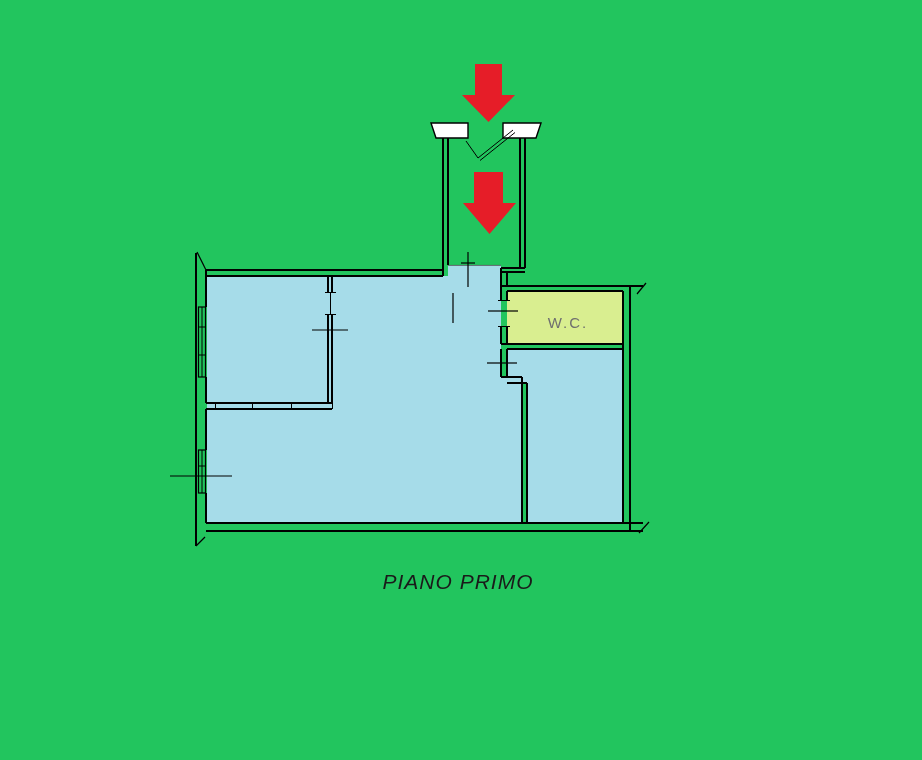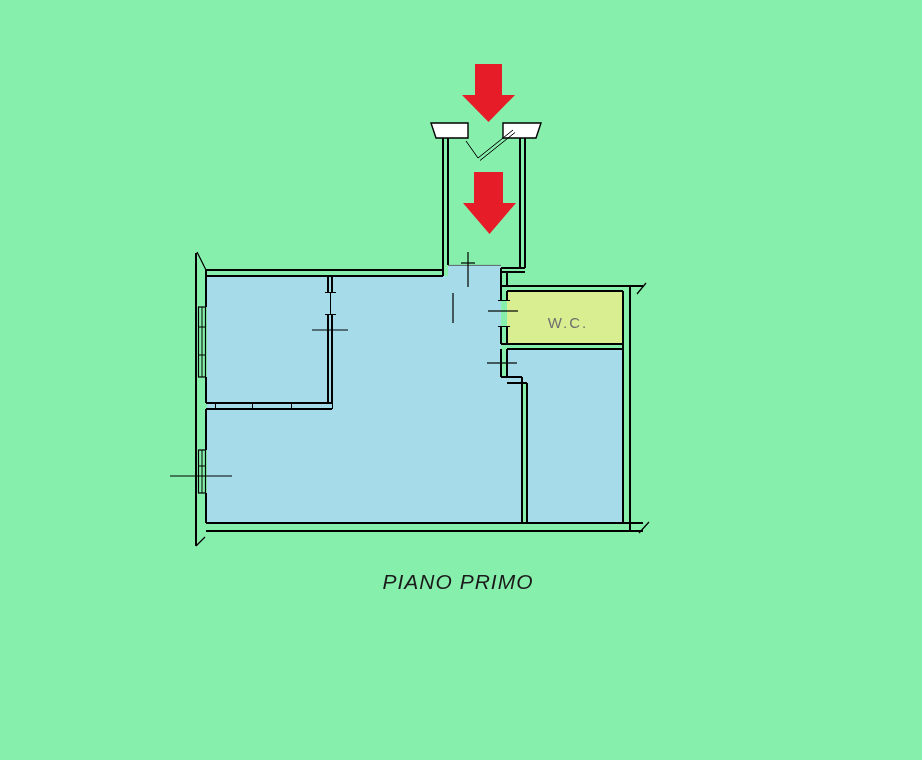--- a/index.html
+++ b/index.html
@@ -1,20 +1,20 @@
 <!DOCTYPE html>
 <html><head>
 <meta charset="utf-8">
 <style>
   html, body { margin: 0; padding: 0; background: #ffffff; }
   .canvas {
     position: relative;
     width: 922px;
     height: 760px;
-    background: #86efac;
+    background: #22c55e;
     font-family: "Liberation Sans", sans-serif;
     overflow: hidden;
   }
   svg { position: absolute; top: 0; left: 0; }
   .wall { stroke: #000000; fill: none; stroke-width: 1.6; }
   .thin { stroke: #000000; fill: none; stroke-width: 1; }
   .marker { stroke: #000000; fill: none; stroke-width: 1.2; }
   .whitefill { fill: #ffffff; stroke: #000000; stroke-width: 1.4; }
   .wc-label {
     font-size: 15px;

